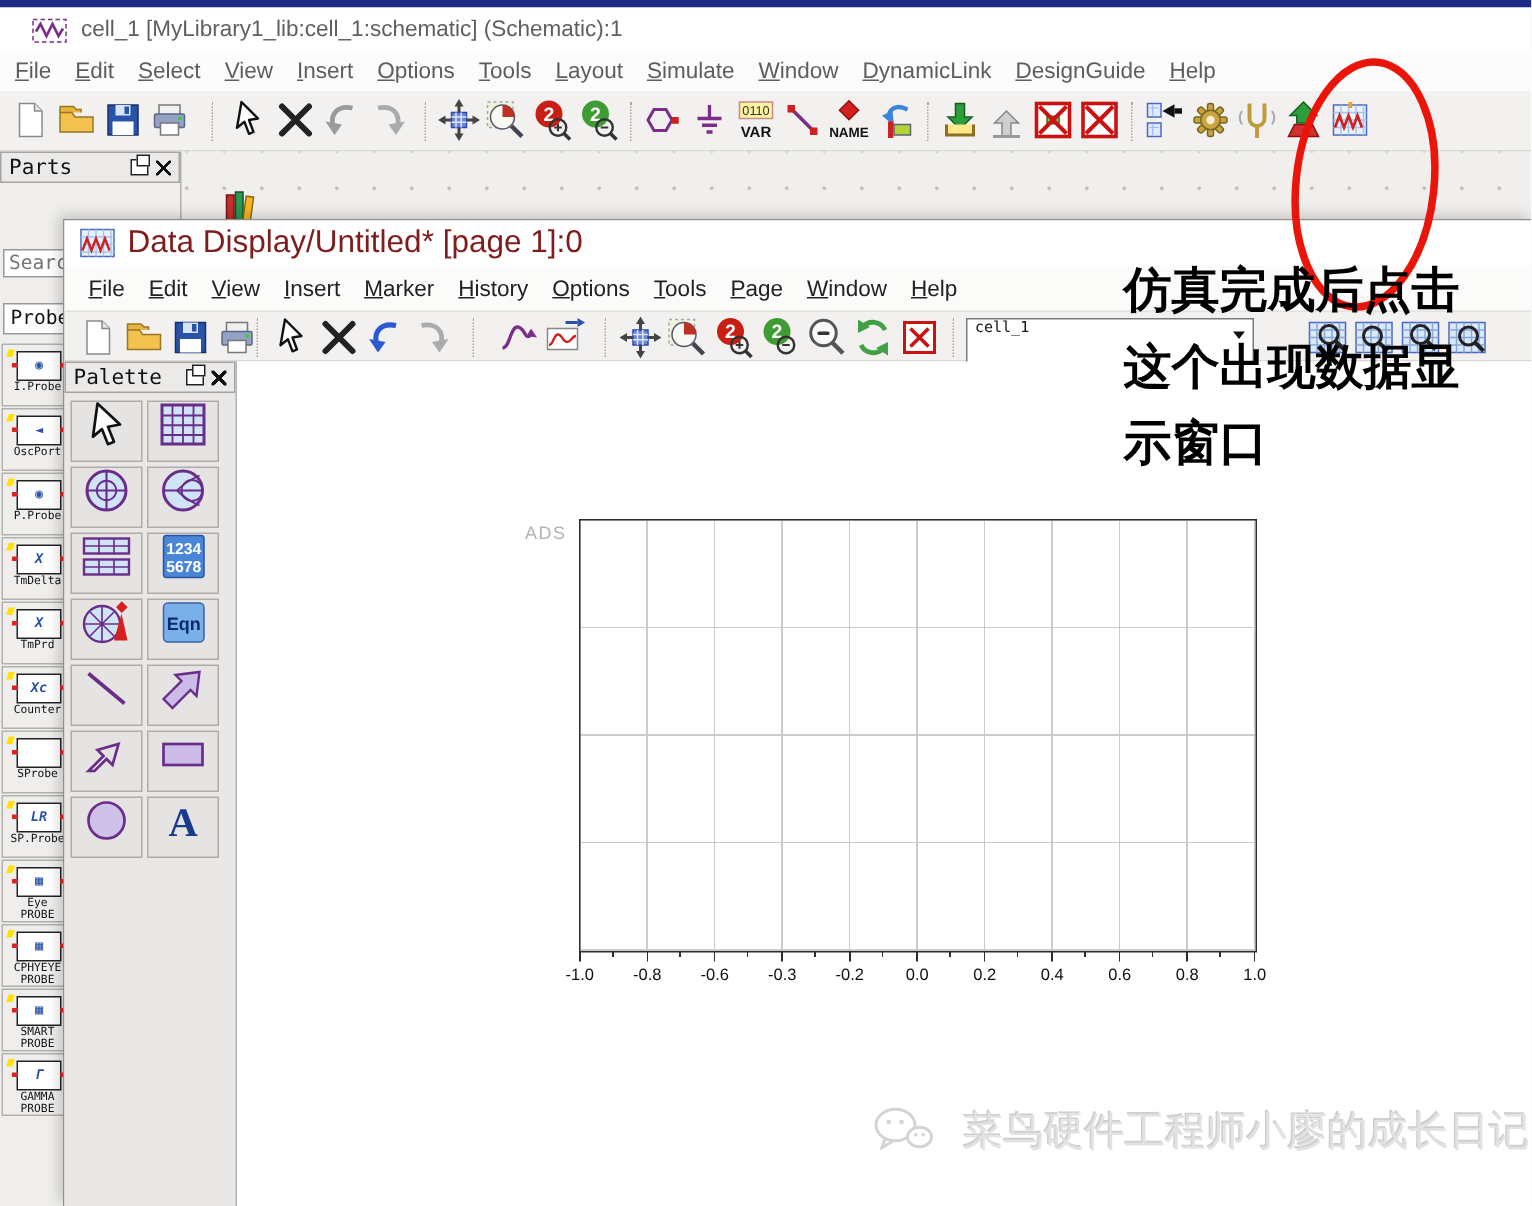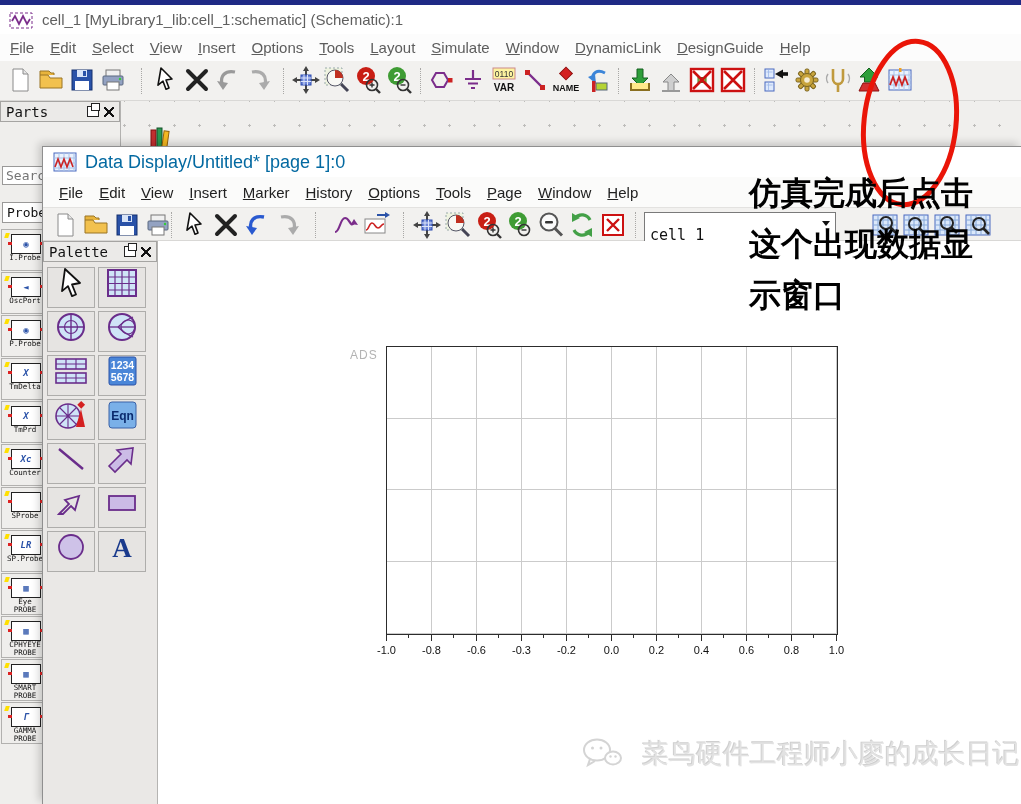--- a/index.html
+++ b/index.html
@@ -2,21 +2,21 @@
 <html><head>
 <meta charset="utf-8">
 <style>
   html,body{margin:0;padding:0}
   #root{position:relative;width:1021px;height:804px;background:#f0efed;overflow:hidden;
         font-family:"Liberation Sans",sans-serif;-webkit-font-smoothing:antialiased}
   .abs{position:absolute}
 
   
   .top-strip{left:0;top:0;width:1021px;height:5px;background:#1f2a85}
-  .titlebar{left:0;top:5px;width:1021px;height:29px;background:#fff;display:flex;align-items:center;gap:8px;padding-left:8px;box-sizing:border-box}
+  .titlebar{left:0;top:5px;width:1021px;height:29px;background:#fff;display:flex;align-items:center;gap:8px;padding-left:20px;box-sizing:border-box}
   .title-text{color:#5f5f5f;font-size:15px;white-space:nowrap}
   .menubar{left:0;top:34px;width:1021px;height:27px;background:#fcfcfc;display:flex;align-items:center;padding-left:2px;box-sizing:border-box}
   .menu-item{display:inline-block;padding:3px 8px;font-size:15px;color:#5d5d5d;white-space:nowrap}
   .menu-item::first-letter{text-decoration:underline}
   .toolbar-main{left:0;top:61px;width:1021px;height:40px;background:#f2f1ef;border-bottom:1px solid #d9d8d6;box-sizing:border-box}
   .tgroup{position:absolute;top:5px;display:flex;gap:3px}
   .tbtn{width:28px;height:28px;display:inline-block;position:relative}
   .tbtn svg{position:absolute;left:0;top:0}
   .tsep{position:absolute;top:7px;height:26px;width:0;border-left:1px dotted #a9a8a6}
 
@@ -46,26 +46,26 @@
       display:flex;align-items:center;justify-content:center;color:#2a52a8;font:bold 9px "DejaVu Sans Mono",monospace}
   .part-icon::before,.part-icon::after{content:"";position:absolute;top:7px;width:4px;height:3px;background:#d22}
   .part-icon::before{left:-4px}.part-icon::after{right:-4px}
   .part-label{position:absolute;left:0;top:24px;width:46px;text-align:center;
       font:7.5px/8px "DejaVu Sans Mono",monospace;color:#111;word-spacing:46px}
 
   
   .dd-window{left:42px;top:146px;width:979px;height:658px;background:#fff;border-left:1px solid #8f8f8f;border-top:1px solid #8f8f8f;
       box-shadow:-3px -3px 8px rgba(0,0,0,.18);box-sizing:border-box}
   .dd-titlebar{position:absolute;left:0;top:0;width:100%;height:30px;background:#fff;display:flex;align-items:center;gap:8px;padding-left:10px;box-sizing:border-box}
-  .dd-title-text{font-size:18px;color:#0369a1;white-space:nowrap}
+  .dd-title-text{font-size:21px;color:#7f1d1d;white-space:nowrap}
   .dd-menubar{position:absolute;left:0;top:30px;width:100%;height:30px;background:#fbfbfa;display:flex;align-items:center;padding-left:8px;box-sizing:border-box}
   .dd-menubar .menu-item{color:#222}
   .dd-toolbar{position:absolute;left:0;top:60px;width:100%;height:34px;background:#f2f1ef;border-top:1px solid #e3e2e0;border-bottom:1px solid #d9d8d6;box-sizing:border-box}
   .dd-combo{position:absolute;left:601px;top:4px;width:192px;height:33px;background:#fff;border:1px solid #7a7a7a;box-sizing:border-box;
-      font-family:"DejaVu Sans Mono",monospace;font-size:15px;color:#111;display:flex;align-items:flex-end;padding:0 5px}
+      font-family:"DejaVu Sans Mono",monospace;font-size:10px;color:#111;display:flex;align-items:flex-start;padding:0 5px}
   .dd-combo .arrow{position:absolute;right:5px;top:8px;width:0;height:0;border-left:4px solid transparent;border-right:4px solid transparent;border-top:5px solid #111}
   .dd-body{position:absolute;left:0;top:94px;right:0;bottom:0;display:flex}
   .palette-dock{width:115px;background:#eae8e6;border-right:1px solid #b5b4b2;box-sizing:border-box}
   .palette-grid{display:grid;grid-template-columns:48px 48px;gap:3px;padding:5px 4px}
   .pbtn{width:48px;height:41px;background:#e6e4e2;border:1px solid #aeadab;box-sizing:border-box;display:flex;align-items:flex-start;justify-content:center}
   .dd-canvas{flex:1;background:#fff;position:relative}
 
   
   .plot-frame{position:absolute;left:228px;top:105px;width:450px;height:287px;border:1px solid #2c2c2c;background:#fff;box-sizing:content-box;
       background-image:repeating-linear-gradient(90deg,transparent 0 44px,#cbcbcb 44px 45px),

